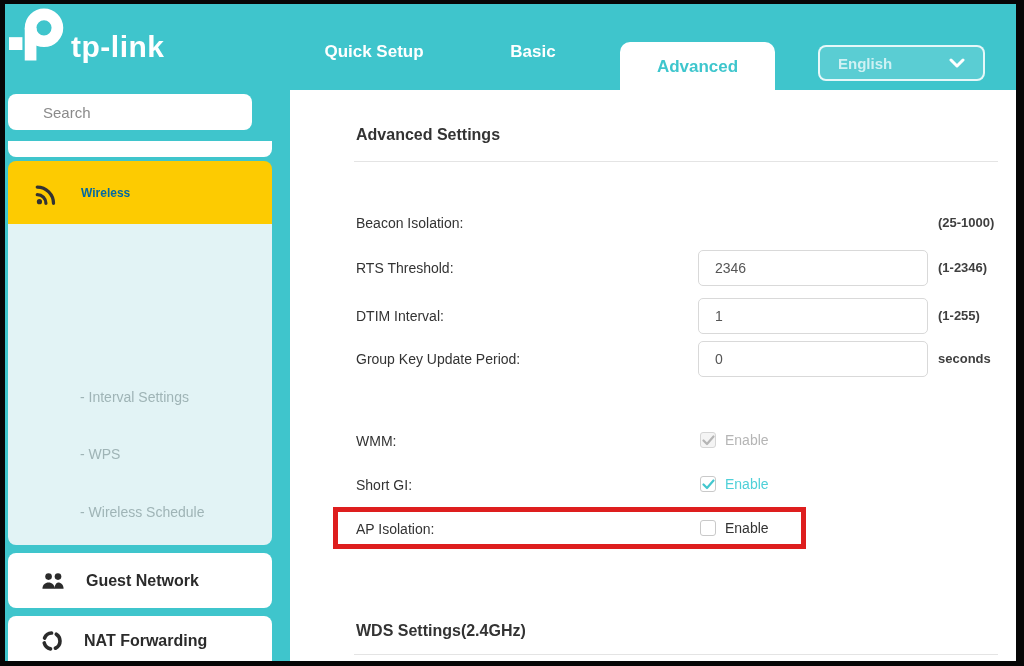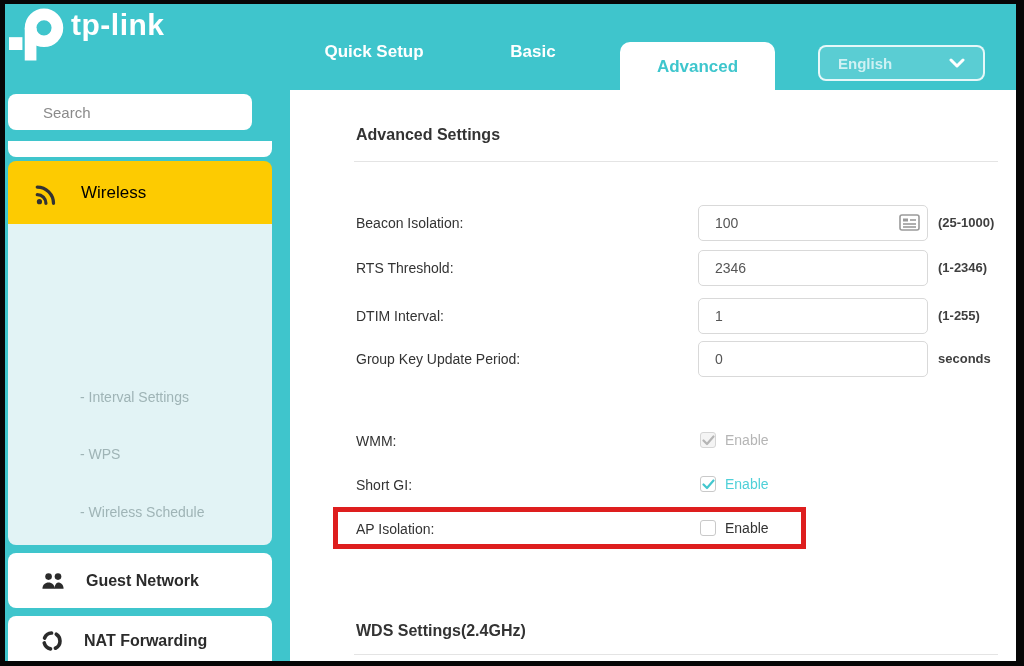--- a/index.html
+++ b/index.html
@@ -3,37 +3,37 @@
 <meta charset="utf-8">
 <style>
   * { margin:0; padding:0; box-sizing:border-box; }
   html,body { width:1024px; height:666px; overflow:hidden; }
   body { background:#060606; font-family:"Liberation Sans", sans-serif; position:relative; }
 
   .app { position:absolute; left:5px; top:4px; width:1011px; height:657px; background:#3FC5CC; overflow:hidden; }
 
   
   .header { position:absolute; left:0; top:0; right:0; height:86px; background:#3FC5CC; z-index:3; }
-  .logo { position:absolute; left:4px; top:4px; display:flex; align-items:flex-start; gap:6px; }
+  .logo { position:absolute; left:4px; top:4px; display:flex; align-items:flex-end; gap:6px; }
   .logo-text { color:#fff; font-size:30px; font-weight:bold; letter-spacing:0.5px; }
   .tab { position:absolute; top:0; height:86px; line-height:96px; text-align:center; color:#fff; font-size:17px; font-weight:bold; cursor:pointer; }
   .tab-quick { left:289px; width:160px; }
   .tab-basic { left:468px; width:120px; }
   .tab-advanced { left:615px; top:38px; width:155px; height:48px; background:#fff; border-radius:10px 10px 0 0; color:#3EC6CD; line-height:50px; }
   .lang { position:absolute; left:813px; top:41px; width:167px; height:36px; border:2px solid rgba(255,255,255,0.85); background:rgba(255,255,255,0.14); border-radius:8px; display:flex; align-items:center; justify-content:space-between; padding:0 18px 0 18px; cursor:pointer; }
   .lang-label { color:#CFF1F3; font-size:15px; font-weight:bold; }
 
   
   .sidebar { position:absolute; left:0; top:86px; width:285px; bottom:0; background:#3FC5CC; z-index:2; }
   .searchbox { position:absolute; left:3px; top:4px; width:244px; height:36px; background:#fff; border-radius:8px; display:flex; align-items:center; padding:0 25px; gap:10px; }
   .searchbox input { border:none; outline:none; flex:1; font-size:15px; color:#555; background:transparent; font-family:"Liberation Sans", sans-serif; }
   .searchbox input::placeholder { color:#8a8a8a; }
   .partial-item { position:absolute; left:3px; top:51px; width:264px; height:16px; background:#fff; border-radius:0 0 8px 8px; }
   .menu-wireless { position:absolute; left:3px; top:71px; width:264px; height:63px; background:#FDCB01; border-radius:8px 8px 0 0; display:flex; align-items:center; padding-left:25px; gap:20px; cursor:pointer; }
-  .menu-wireless .mi-label { font-size:17px; font-weight:normal; color:#000000; }
+  .menu-wireless .mi-label { font-size:12px; font-weight:bold; color:#0369a1; }
   .submenu { position:absolute; left:3px; top:134px; width:264px; height:321px; background:#E2F3F5; border-radius:0 0 8px 8px; }
   .sub-item { position:absolute; left:72px; font-size:14px; color:#9FB4B6; cursor:pointer; white-space:nowrap; }
   .sub-item.active { color:#222; font-weight:bold; }
   .menu-card { position:absolute; left:3px; width:264px; background:#fff; display:flex; align-items:center; padding-left:32px; gap:20px; cursor:pointer; }
   .menu-card .mi-label { font-size:16px; font-weight:bold; color:#2b2b2b; }
   .menu-guest { top:463px; height:55px; border-radius:8px; }
   .menu-nat { top:526px; height:50px; border-radius:8px 8px 0 0; }
 
   
   .content { position:absolute; left:285px; top:86px; right:0; bottom:0; background:#fff; z-index:1; }
@@ -129,30 +129,20 @@
       <span class="mi-label">NAT Forwarding</span>
     </div>
   </div>
 
   <div class="content">
     <div class="sec-title" style="top:36px;">Advanced Settings</div>
     <div class="divider" style="top:71px;"></div>
 
     <div class="frow" style="top:115px;">
       <span class="flabel">Beacon Isolation:</span>
-      <span class="finput">
-        <input type="text" value="100" style="">
-        <svg class="kb-icon" width="21" height="17" viewBox="0 0 21 17">
-          <rect x="1" y="1" width="19" height="15" rx="2" fill="none" stroke="#9a9a9a" stroke-width="1.6"></rect>
-          <rect x="4" y="4.5" width="5" height="3" fill="#9a9a9a"></rect>
-          <line x1="11" y1="6" x2="17" y2="6" stroke="#9a9a9a" stroke-width="1.6"></line>
-          <line x1="4" y1="10" x2="17" y2="10" stroke="#9a9a9a" stroke-width="1.6"></line>
-          <line x1="4" y1="13" x2="17" y2="13" stroke="#9a9a9a" stroke-width="1.6"></line>
-        </svg>
-      </span>
       <span class="fhint">(25-1000)</span>
     </div>
 
     <div class="frow" style="top:160px;">
       <span class="flabel">RTS Threshold:</span>
       <span class="finput">
         <input type="text" value="2346" style="">
       </span>
       <span class="fhint">(1-2346)</span>
     </div>

